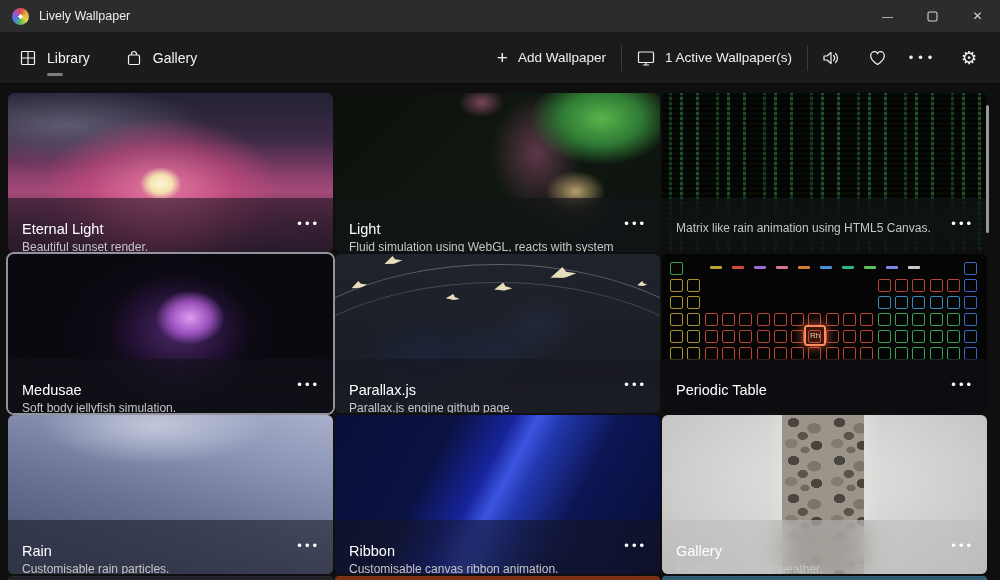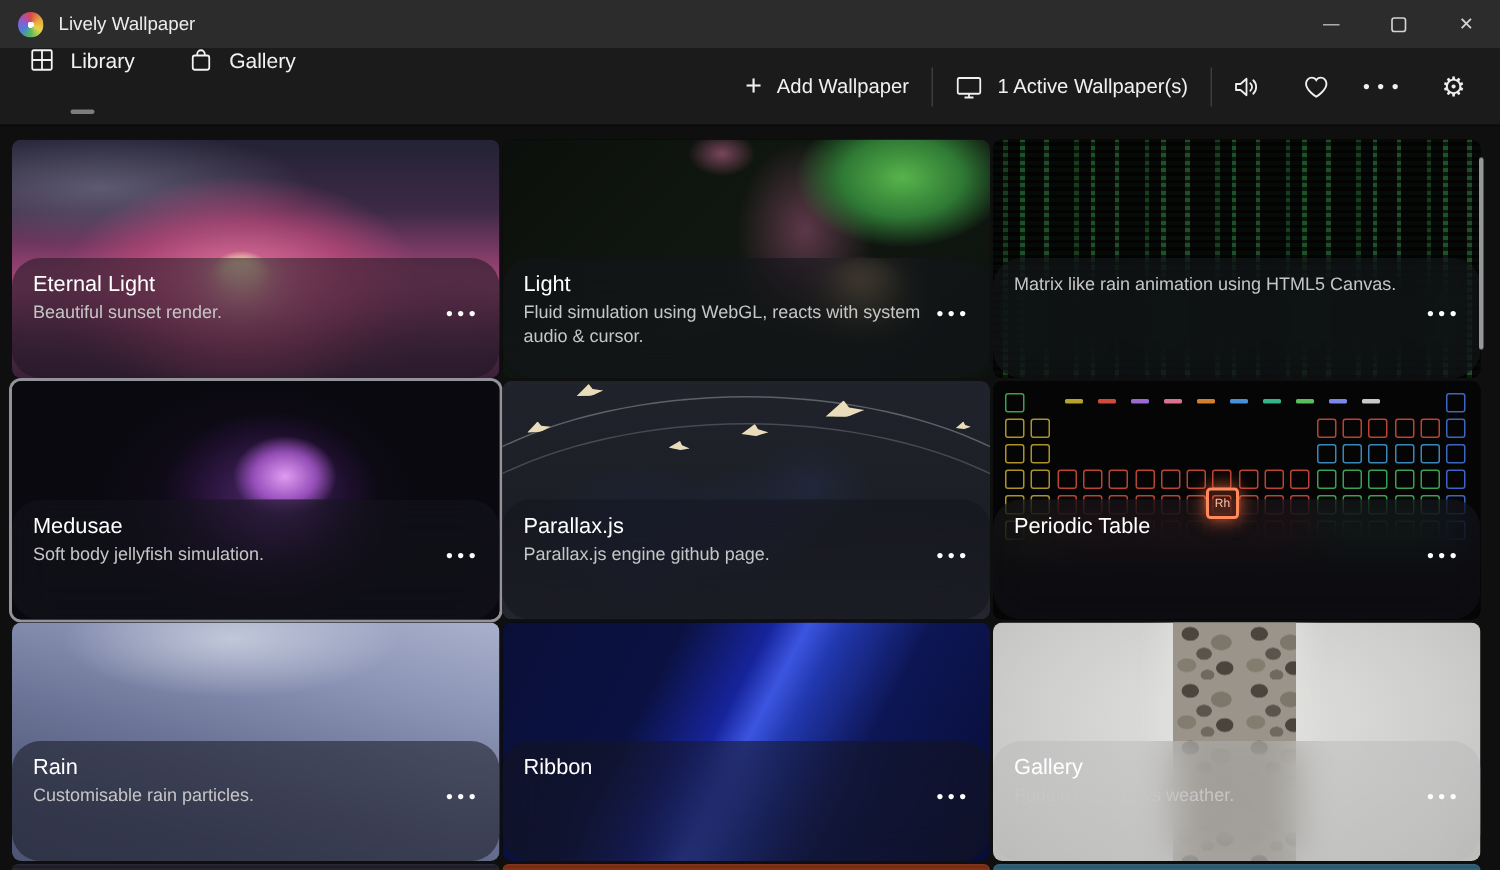--- a/index.html
+++ b/index.html
@@ -10,41 +10,41 @@
   .titlebar { display:flex; align-items:center; height:32px; background:#2c2c2c; padding-left:12px; }
   .logo { width:17px; height:17px; border-radius:50%;
     background: radial-gradient(circle at 50% 50%, #ffffff 0 17%, rgba(255,255,255,0) 18%),
       conic-gradient(#d94a4a,#e8a33d,#e8d44d,#58b95c,#4a7fd9,#9a55c9,#d94a4a); }
   .title-text { margin-left:10px; font-size:12.5px; color:#ececec; }
   .win-controls { margin-left:auto; display:flex; height:100%; }
   .win-btn { width:45px; height:32px; display:flex; align-items:center; justify-content:center; color:#d4d4d4; font-size:12px; }
 
   
   .navbar { display:flex; align-items:center; height:52px; background:#1b1b1b; padding:0 8px 0 14px; border-bottom:1px solid #090909; }
-  .tab { position:relative; display:flex; gap:11px; height:100%; padding:0 6px; font-size:14px; color:#f2f2f2; }
+  .tab { position:relative; display:flex; align-items:center; gap:11px; height:100%; padding:0 6px; font-size:14px; color:#f2f2f2; }
   .tab + .tab { margin-left:24px; }
   .tab-underline { display:none; position:absolute; bottom:7px; left:33px; width:16px; height:3px; border-radius:2px; background:#7d7d7d; }
   .tab.selected .tab-underline { display:block; }
   .nav-spacer { flex:1; }
   .nav-btn { display:flex; align-items:center; gap:10px; height:100%; padding:0 15px; font-size:13.5px; color:#f0f0f0; }
   .nav-icon-btn { display:flex; align-items:center; justify-content:center; width:46px; height:100%; color:#f0f0f0; }
   .plus-glyph { font-size:19px; font-weight:300; line-height:1; color:#f0f0f0; }
   .nav-divider { width:1px; height:26px; background:#3c3c3c; }
   .dots { font-size:13px; letter-spacing:5px; color:#f0f0f0; }
   .gear { font-size:18px; color:#ededed; }
   .heart { display:block; }
 
   
   .content { position:relative; height:496px; overflow:hidden; background:#0f0f0f; }
   .grid { display:grid; grid-template-columns:325px 325px 325px; grid-template-rows:159px 159px 159px 4px; gap:2px; padding:9px 0 0 8px; }
   .card { position:relative; border-radius:6px; overflow:hidden; background:#000; box-shadow: inset 0 0 0 1px rgba(255,255,255,.05); }
   .card.selected { box-shadow: 0 0 0 2px #93939b, inset 0 0 0 1px rgba(255,255,255,.1); }
   .thumb { position:absolute; inset:0; }
-  .overlay { position:absolute; left:0; right:0; bottom:0; height:80px; padding:9px 0 0 14px;
-    background:rgba(22,22,28,.52); backdrop-filter:blur(14px);border-radius:19px; -webkit-backdrop-filter:blur(14px); }
+  .overlay { position:absolute; left:0; right:0; bottom:0; height:54px; padding:22px 0 0 14px;
+    background:rgba(22,22,28,.52); backdrop-filter:blur(14px); -webkit-backdrop-filter:blur(14px); }
   .overlay.light { background:rgba(186,186,186,.48); }
   .card-title { font-size:14.5px; line-height:19px; color:#ffffff; }
   .card-sub { font-size:12px; line-height:16px; color:#c6c6c6; padding-right:34px; }
   .card-menu { position:absolute; right:13px; top:50%; transform:translateY(-50%); font-size:13px; letter-spacing:3px; color:#ffffff; z-index:3; }
   .overlay .card-menu { top:46%; }
 
   
   .theme-eternal .thumb { background:
     radial-gradient(28px 22px at 47% 57%, #fdf6d8 0%, #f4e3ae 40%, rgba(246,200,160,0) 75%),
     radial-gradient(160px 95px at 47% 60%, rgba(240,128,168,.85) 0%, rgba(208,78,130,.55) 45%, rgba(150,50,100,0) 75%),
@@ -339,20 +339,21 @@
           <div class="card-title">Rain</div>
           <div class="card-sub">Customisable rain particles.</div>
           <div class="card-menu">•••</div>
         </div>
       </div>
 
       <div class="card theme-ribbon">
         <div class="thumb"></div>
         <div class="overlay">
           <div class="card-title">Ribbon</div>
+          <div class="card-sub">Customisable canvas ribbon animation.</div>
           <div class="card-menu">•••</div>
         </div>
       </div>
 
       <div class="card theme-ripples">
         <div class="thumb">
           <div class="pebbles"></div>
         </div>
         <div class="overlay light">
           <div class="card-title">Gallery</div>

